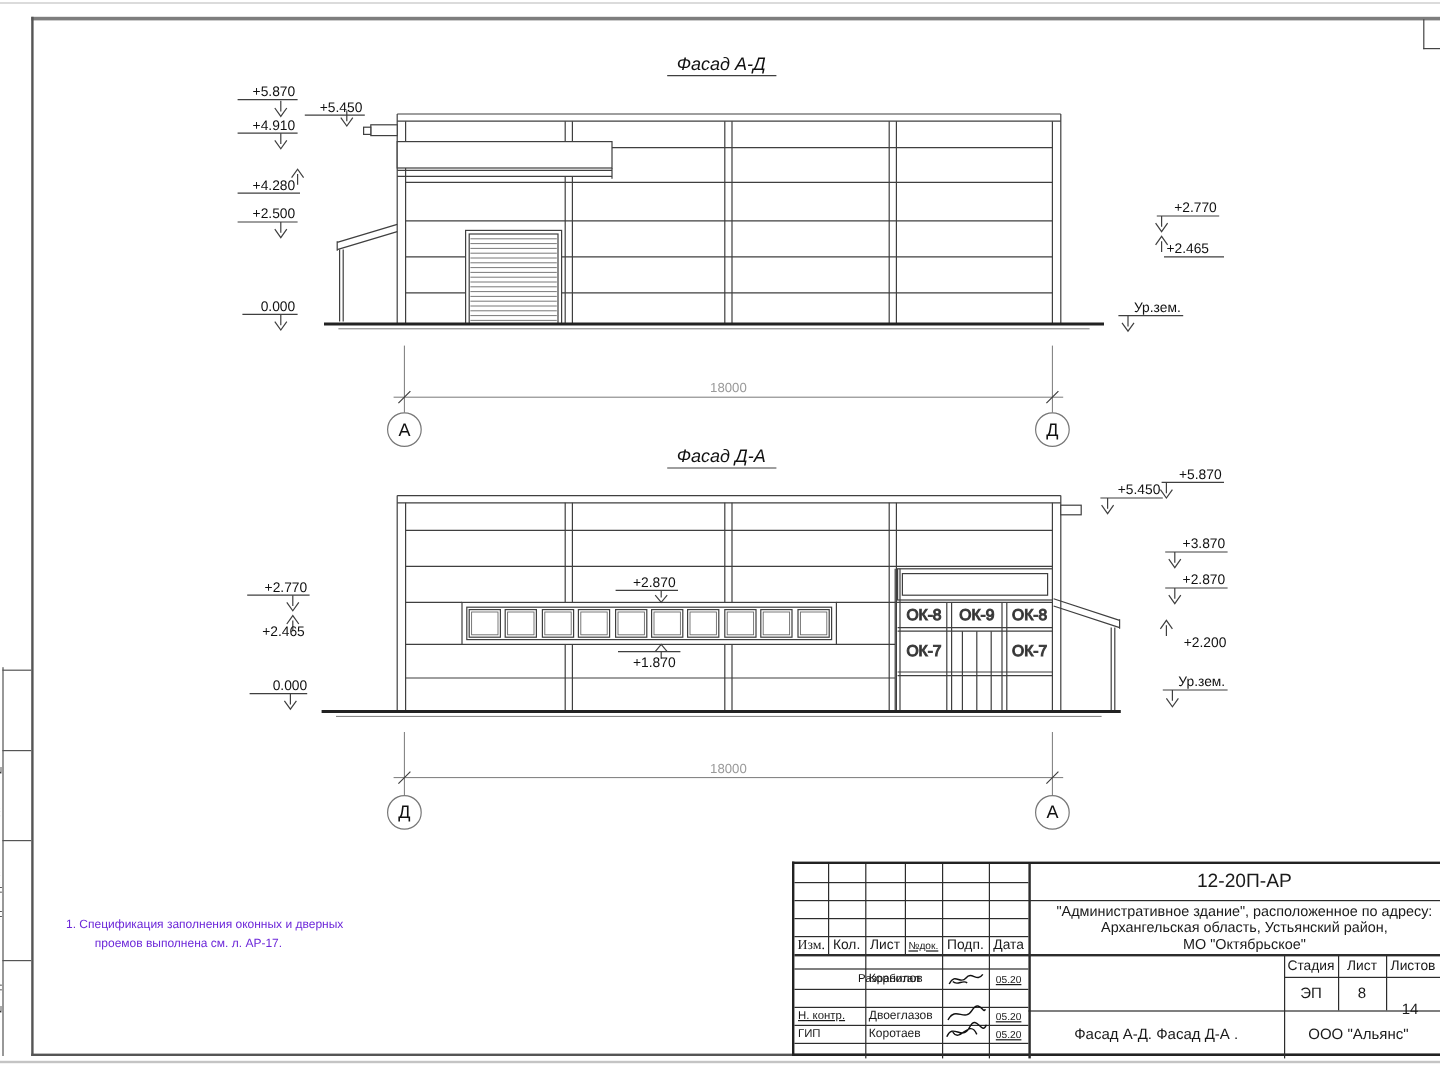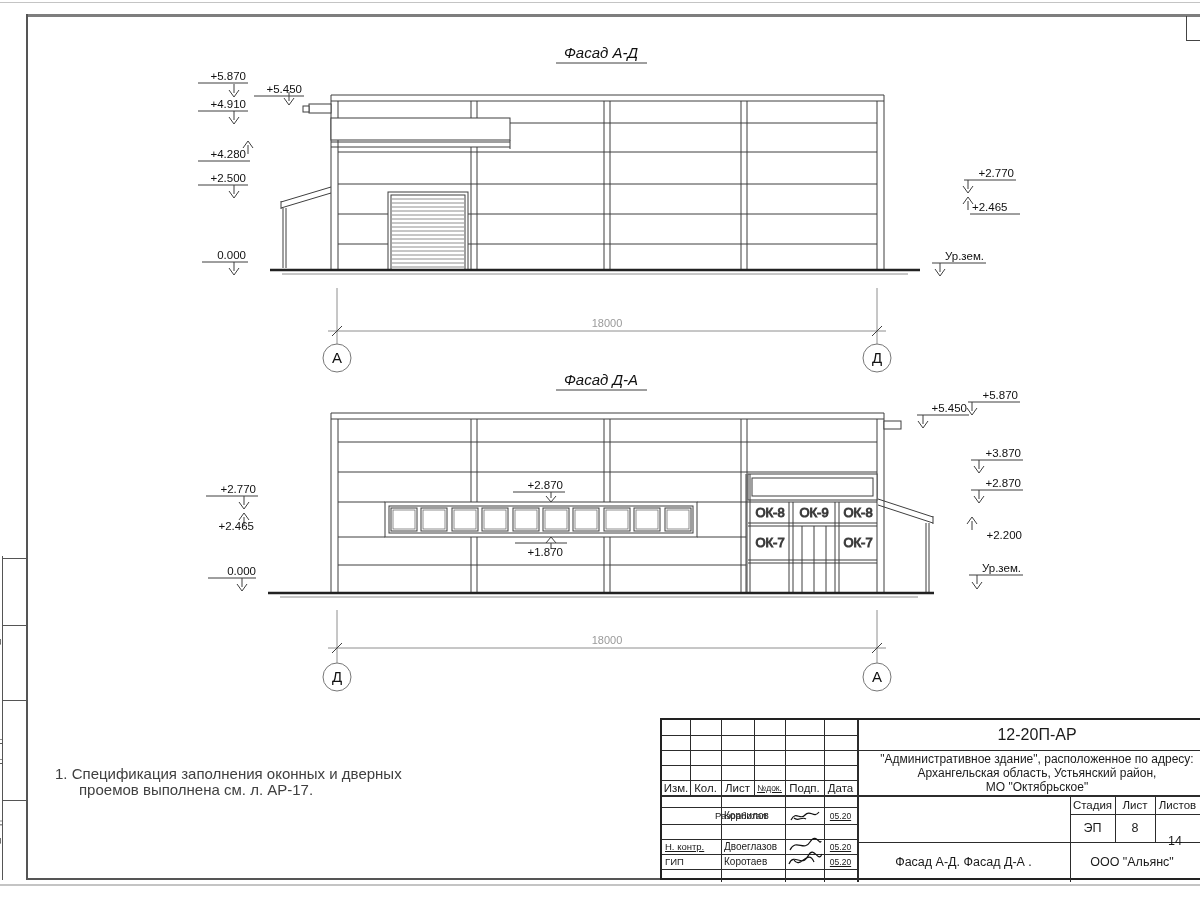--- a/index.html
+++ b/index.html
@@ -24,21 +24,21 @@
   .fillw{fill:#ffffff;}
   
   #tblock{position:absolute;left:660px;top:718px;width:545px;height:162px;
           border-left:2px solid #222;border-top:2px solid #222;border-bottom:2px solid #222;box-sizing:border-box;}
   #tblock .hl{position:absolute;background:#2c2c2c;height:1px;}
   #tblock .vl{position:absolute;background:#2c2c2c;width:1px;}
   .cellt{position:absolute;display:flex;align-items:center;justify-content:center;text-align:center;}
   .fs16{font-size:16px;} .fs125{font-size:12.5px;} .fs12{font-size:12px;}
   .fs115{font-size:11.5px;} .fs10{font-size:10px;} .fs95{font-size:9.5px;} .fs85{font-size:8.5px;text-decoration:underline;}
   .left-align{justify-content:flex-start;text-align:left;}
-  .note-line{position:absolute;font-size:15px;color:#404040;white-space:nowrap;}
+  .note-line{position:absolute;font-size:10px;color:#6d28d9;white-space:nowrap;}
   .margin-label{position:absolute;left:-7px;width:16px;writing-mode:vertical-rl;transform:rotate(180deg);
                 font-size:8px;color:#222;text-align:center;overflow:hidden;}
 </style>
 </head>
 <body>
 
 <div id="canvas">
 
   <div class="abs hline paper-edge" style="left:0;top:2px;width:1200px;"></div>
   <div class="abs frame-top" style="left:26px;top:14px;width:1174px;height:2.5px;"></div>
@@ -375,21 +375,21 @@
     <div class="hl" style="left:0;top:60px;width:195px;"></div>
     <div class="hl" style="left:0;top:75px;width:545px;height:1.5px;"></div>
     <div class="hl" style="left:0;top:87px;width:195px;"></div>
     <div class="hl" style="left:0;top:104px;width:195px;"></div>
     <div class="hl" style="left:0;top:119px;width:195px;"></div>
     <div class="hl" style="left:0;top:134px;width:195px;"></div>
     <div class="hl" style="left:0;top:149px;width:195px;"></div>
     <div class="hl" style="left:408px;top:94px;width:137px;"></div>
     <div class="hl" style="left:195px;top:122px;width:350px;"></div>
 
-    <div class="cellt fs115" style="left:0;top:60px;width:28px;height:15px;">Изм.</div>
+    <div class="cellt fs115" style="left:0;top:60px;width:28px;height:15px;font-family:Liberation Serif, serif;">Изм.</div>
     <div class="cellt fs115" style="left:28px;top:60px;width:31px;height:15px;">Кол.</div>
     <div class="cellt fs115" style="left:59px;top:60px;width:33px;height:15px;">Лист</div>
     <div class="cellt fs85" style="left:92px;top:60px;width:31px;height:15px;">№док.</div>
     <div class="cellt fs115" style="left:123px;top:60px;width:39px;height:15px;">Подп.</div>
     <div class="cellt fs115" style="left:162px;top:60px;width:33px;height:15px;">Дата</div>
 
     <div class="cellt fs95 left-align" style="left:21px;top:87px;width:55px;height:17px;margin-left:32px;">Разработал</div>
     <div class="cellt fs10 left-align" style="left:62px;top:87px;width:60px;height:17px;">Корнилов</div>
     <div class="cellt fs85" style="left:162px;top:87px;width:33px;height:17px;">05.20</div>
 

